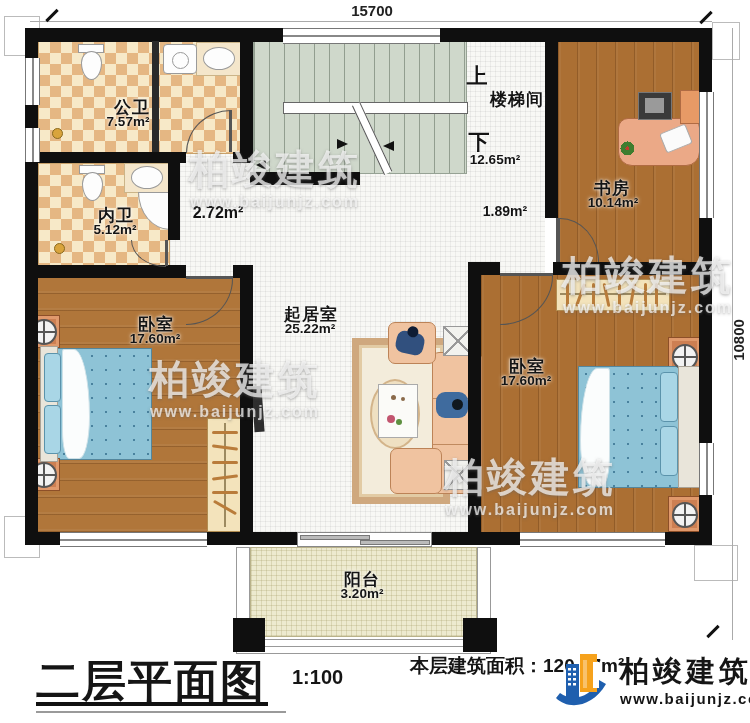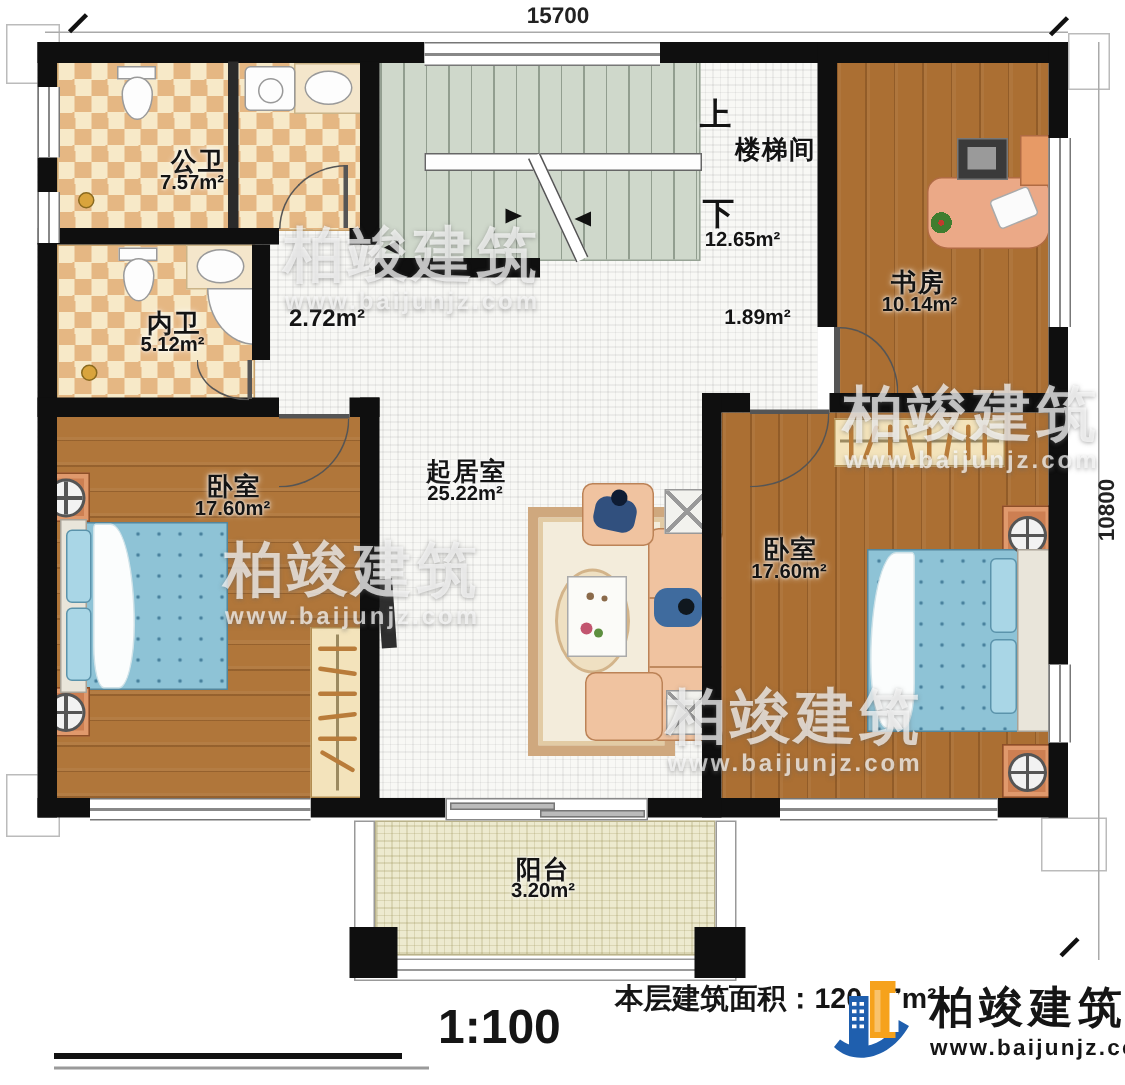--- a/index.html
+++ b/index.html
@@ -274,23 +274,24 @@
   </div>
   <div class="wm" style="left:648px;top:248px;">
     <div class="big">柏竣建筑</div>
     <div class="small">www.baijunjz.com</div>
   </div>
   <div class="wm" style="left:530px;top:450px;">
     <div class="big">柏竣建筑</div>
     <div class="small">www.baijunjz.com</div>
   </div>
 
+  <div class="footer-txt" style="left:36px;top:652px;font-size:44px;font-weight:bold;letter-spacing:2px;">二层平面图</div>
   <div class="abs" style="left:36px;top:702px;width:232px;height:4px;background:#111;z-index:60;"></div>
   <div class="abs" style="left:36px;top:711px;width:250px;height:2px;background:#9a9a9a;z-index:60;"></div>
-  <div class="footer-txt" style="left:292px;top:666px;font-size:32px;font-weight:bold;">1:100</div>
+  <div class="footer-txt" style="left:292px;top:666px;font-size:20px;font-weight:bold;">1:100</div>
   <div class="footer-txt" style="left:410px;top:653px;font-size:19px;font-weight:bold;">本层建筑面积：120.97m²</div>
 
   <div class="abs" style="left:550px;top:648px;width:64px;height:64px;z-index:60;">
     <svg width="64" height="64" viewBox="0 0 64 64">
       <path d="M6 50 C 18 62, 42 60, 56 36 L 49 32 C 40 50, 22 54, 10 45 Z" fill="#1f5fae"></path>
       <rect x="30" y="6" width="17" height="38" fill="#f6a21c"></rect>
       <rect x="43" y="14" width="6" height="26" fill="#ffffff"></rect>
       <rect x="16" y="16" width="13" height="34" fill="#1f5fae"></rect>
       <rect x="18" y="20" width="3" height="2.5" fill="#fff"></rect>
         <rect x="23" y="20" width="3" height="2.5" fill="#fff"></rect>

